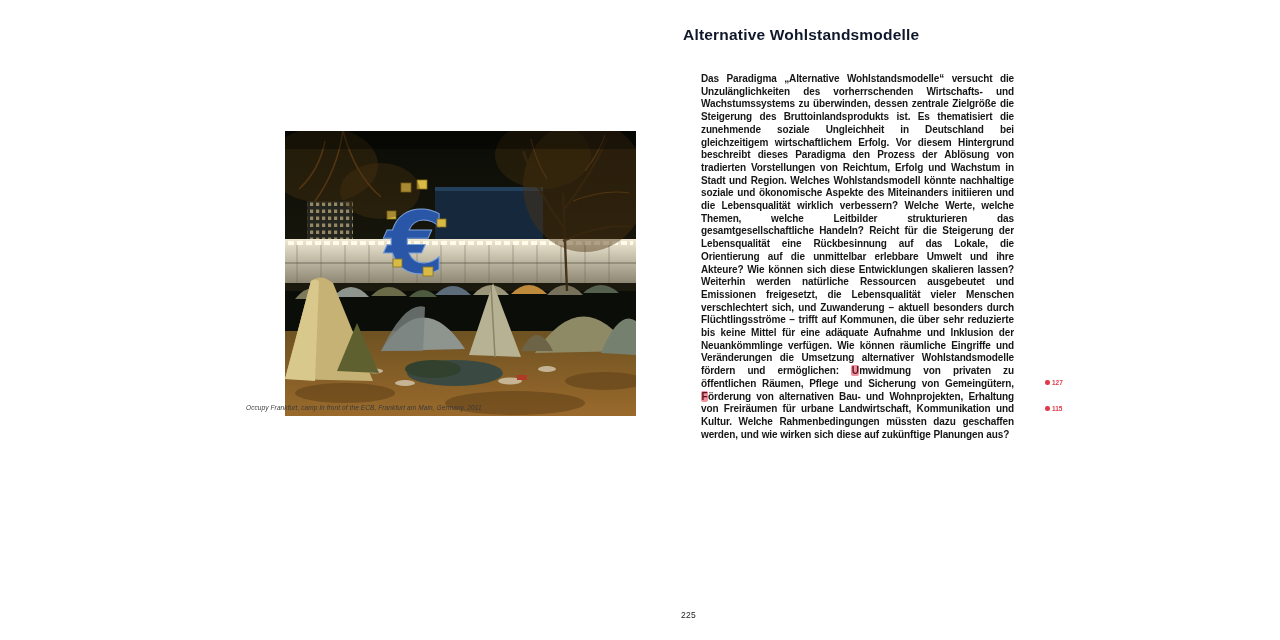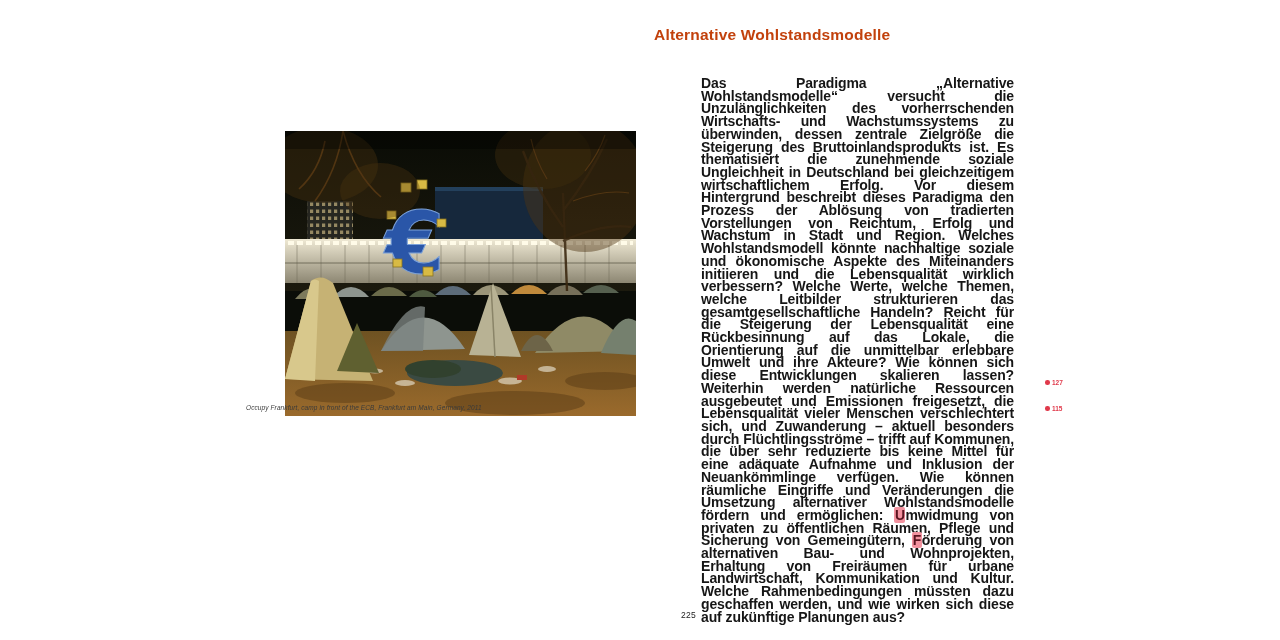--- a/index.html
+++ b/index.html
@@ -12,26 +12,26 @@
     position:absolute;left:245px;top:115px;width:351px;height:285px;
     background:#0b0d08;overflow:hidden;
   }
   .photo-figure svg{display:block;width:100%;height:100%;}
   .photo-caption{
     position:absolute;left:246px;top:404px;width:351px;
     font-size:6.5px;font-style:italic;color:#3a3a3a;letter-spacing:0.1px;
   }
   
   .essay-title{
-    position:absolute;left:654px;top:16px;
-    font-size:15.5px;font-weight:bold;color:#c2410c;letter-spacing:0.2px;
+    position:absolute;left:683px;top:16px;
+    font-size:15.5px;font-weight:bold;color:#0f172a;letter-spacing:0.2px;
   }
   .essay-body{
     position:absolute;left:701px;top:63px;width:313px;
-    font-size:14px;line-height:12.7px;font-weight:bold;color:#161616;
+    font-size:10px;line-height:12.7px;font-weight:bold;color:#161616;
     text-align:justify;letter-spacing:-0.12px;word-spacing:0.2px;
   }
   .hl-letter{
     background:#f2929f;color:#5a1420;border-radius:2px;padding:0 0.5px;
   }
   .margin-ref{
     position:absolute;left:1045px;display:flex;align-items:center;gap:2.5px;
     font-size:6.5px;font-weight:bold;color:#e0394a;
   }
   .margin-ref .ref-dot{

